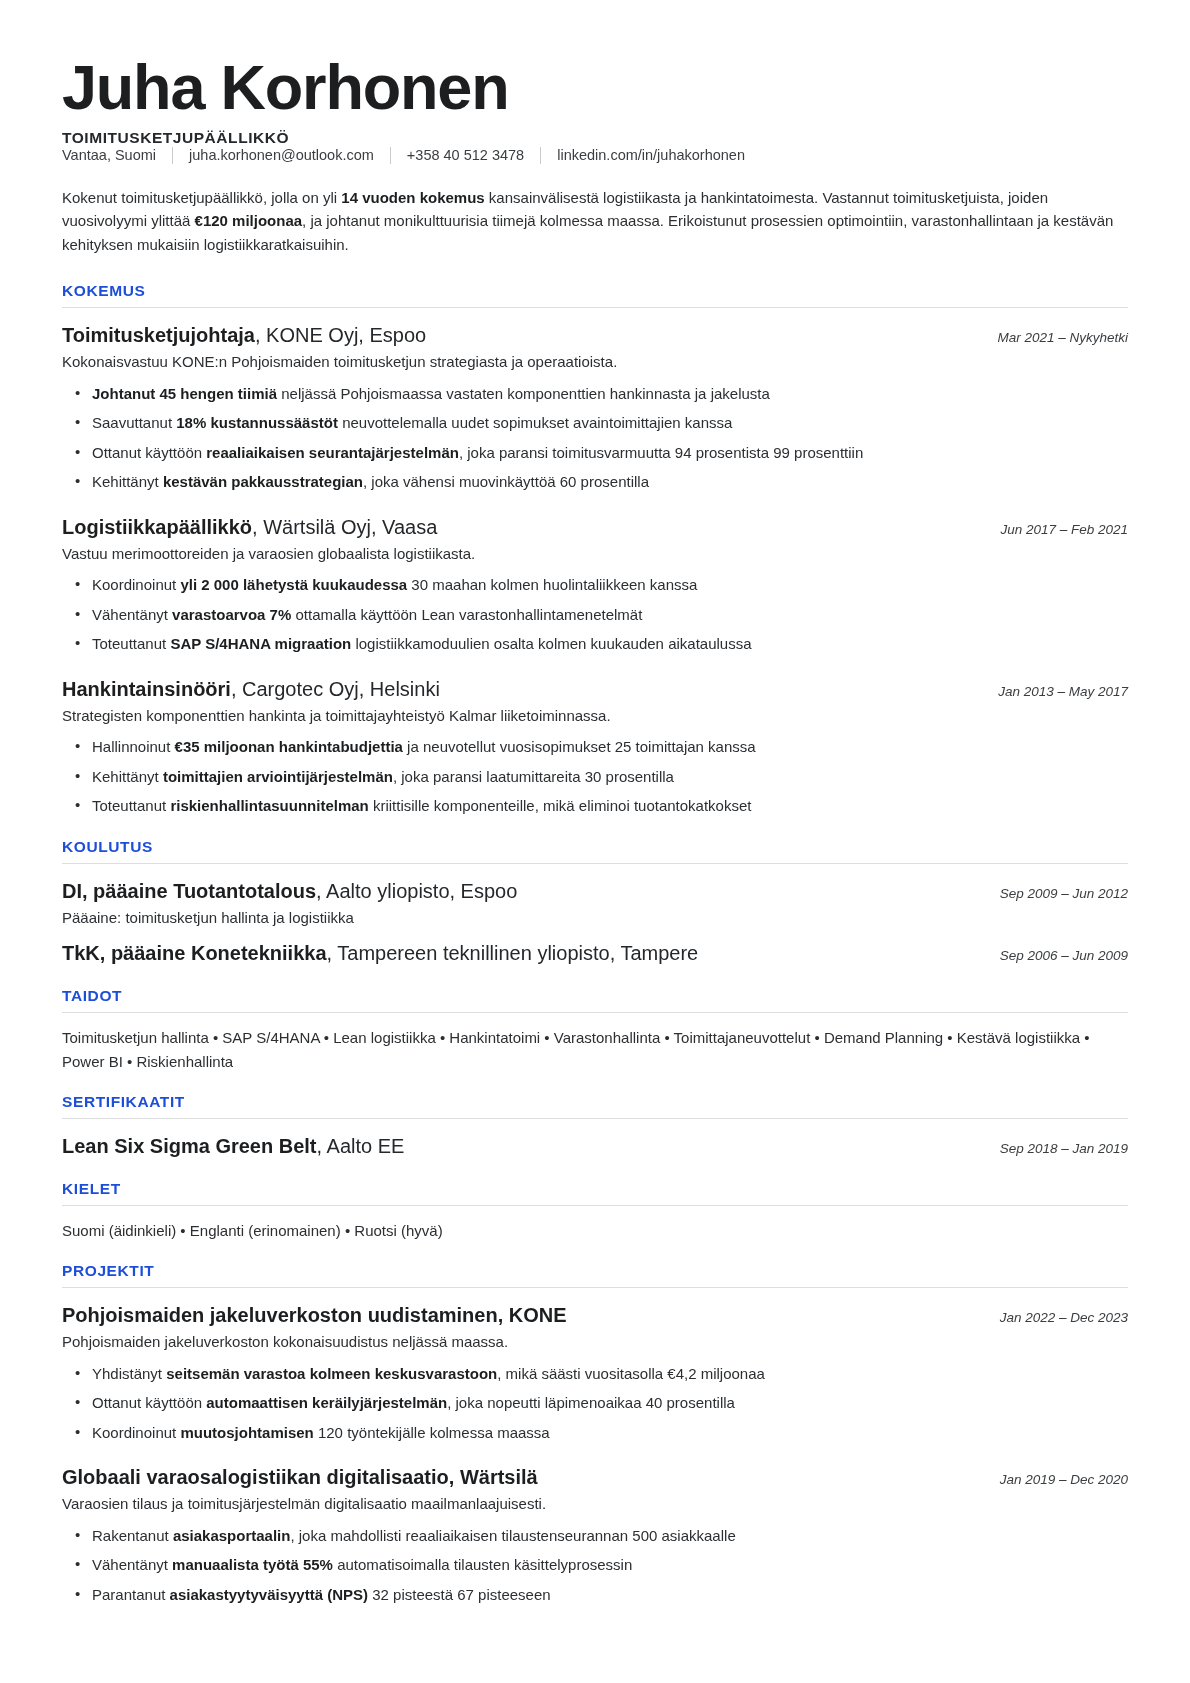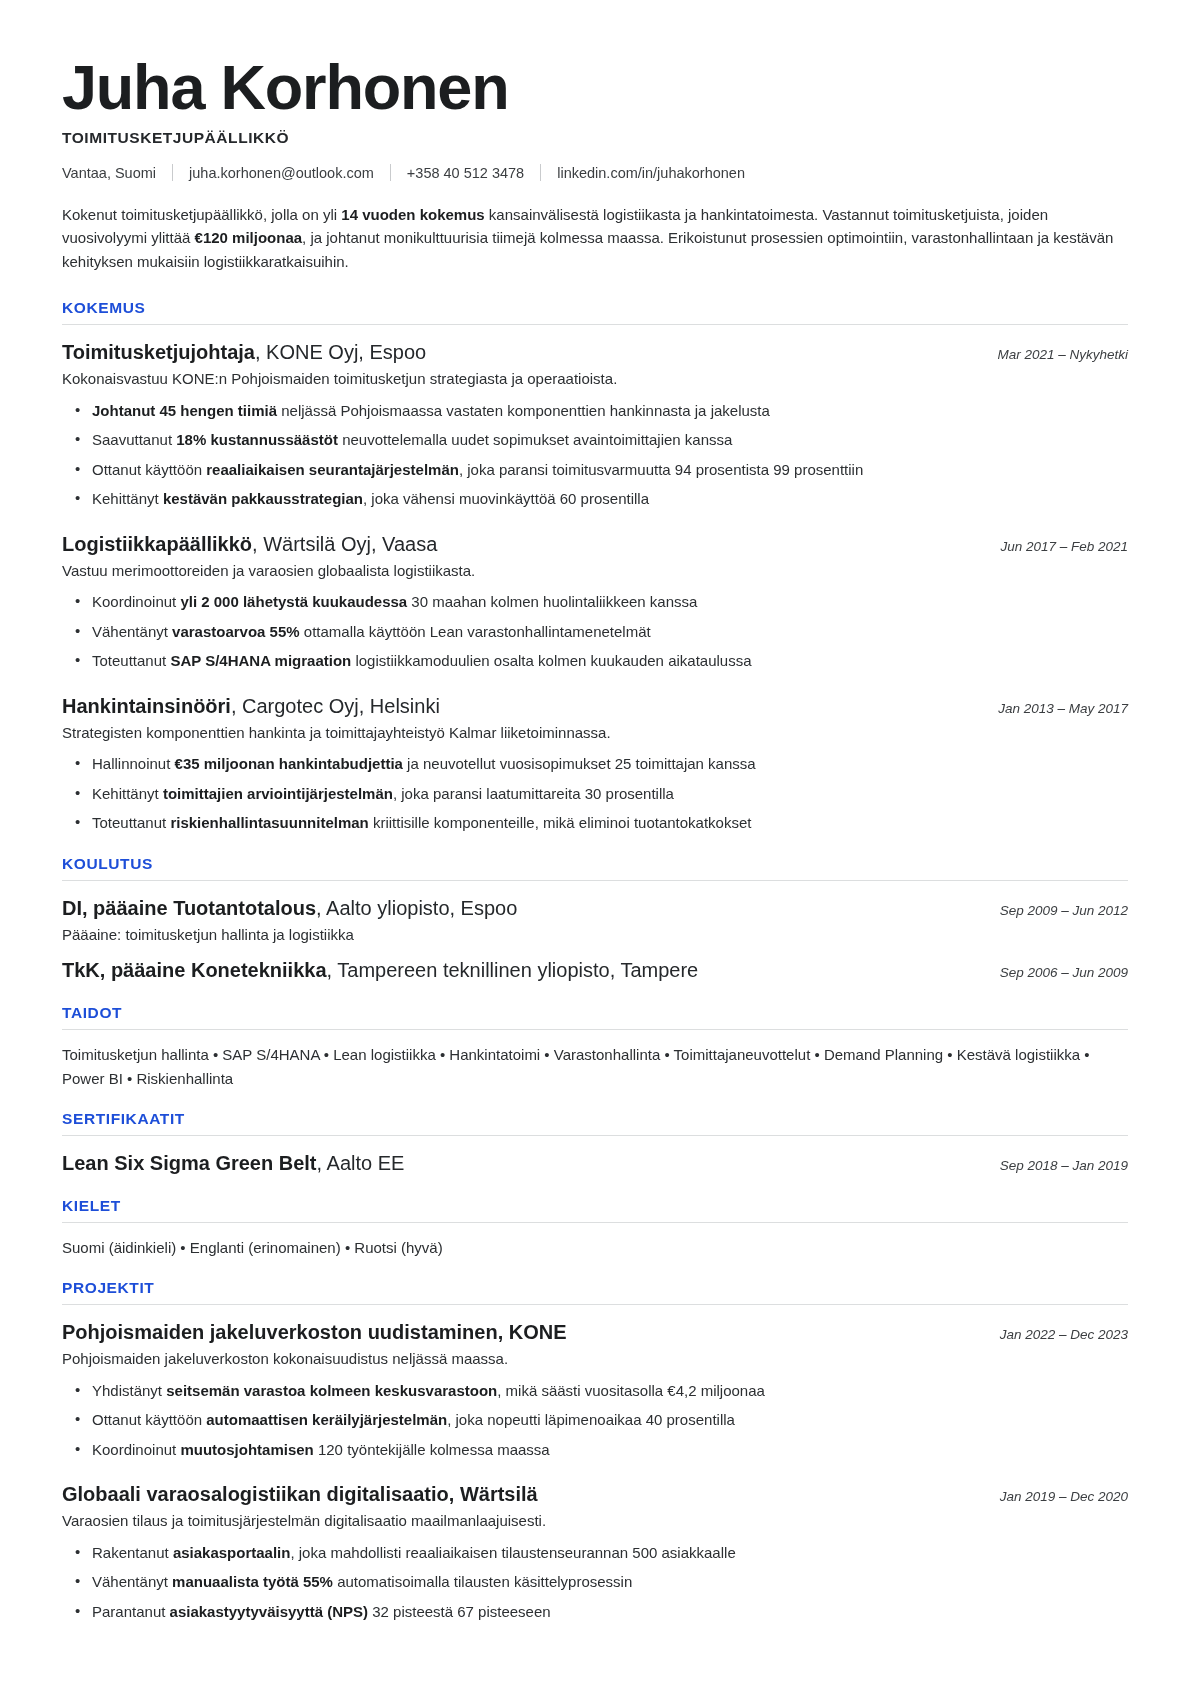--- a/index.html
+++ b/index.html
@@ -30,25 +30,24 @@
     letter-spacing: -1.2px;
     line-height: 1.0;
     color: #1c1e20;
     margin: 12px 0 10px 0;
   }
   .job-title {
     font-size: 15.5px;
     font-weight: bold;
     letter-spacing: 0.55px;
     color: #25282b;
-    margin-bottom: 17px;
   }
   .contact {
     display: flex;
-    align-items: center;
+    align-items: flex-start;
     flex-wrap: wrap;
     font-size: 14.5px;
     color: #3b3e41;
     margin-bottom: 22px;
   }
   .contact .sep {
     display: inline-block;
     width: 1px;
     height: 17px;
     background: #c9cbcd;
@@ -179,21 +178,21 @@
           </ul>
         </div>
         <div class="entry">
           <div class="entry-head">
             <div class="entry-title"><b>Logistiikkapäällikkö</b><span>, Wärtsilä Oyj, Vaasa</span></div>
             <div class="entry-date">Jun 2017 – Feb 2021</div>
           </div>
           <div class="entry-sub">Vastuu merimoottoreiden ja varaosien globaalista logistiikasta.</div>
           <ul class="bullets">
             <li><span>Koordinoinut </span><b>yli 2 000 lähetystä kuukaudessa</b><span> 30 maahan kolmen huolintaliikkeen kanssa</span></li>
-            <li><span>Vähentänyt </span><b>varastoarvoa 55%</b><span> ottamalla käyttöön Lean varastonhallintamenetelmät</span></li>
+            <li><span>Vähentänyt </span><b>varastoarvoa 7%</b><span> ottamalla käyttöön Lean varastonhallintamenetelmät</span></li>
             <li><span>Toteuttanut </span><b>SAP S/4HANA migraation</b><span> logistiikkamoduulien osalta kolmen kuukauden aikataulussa</span></li>
           </ul>
         </div>
         <div class="entry">
           <div class="entry-head">
             <div class="entry-title"><b>Hankintainsinööri</b><span>, Cargotec Oyj, Helsinki</span></div>
             <div class="entry-date">Jan 2013 – May 2017</div>
           </div>
           <div class="entry-sub">Strategisten komponenttien hankinta ja toimittajayhteistyö Kalmar liiketoiminnassa.</div>
           <ul class="bullets">

